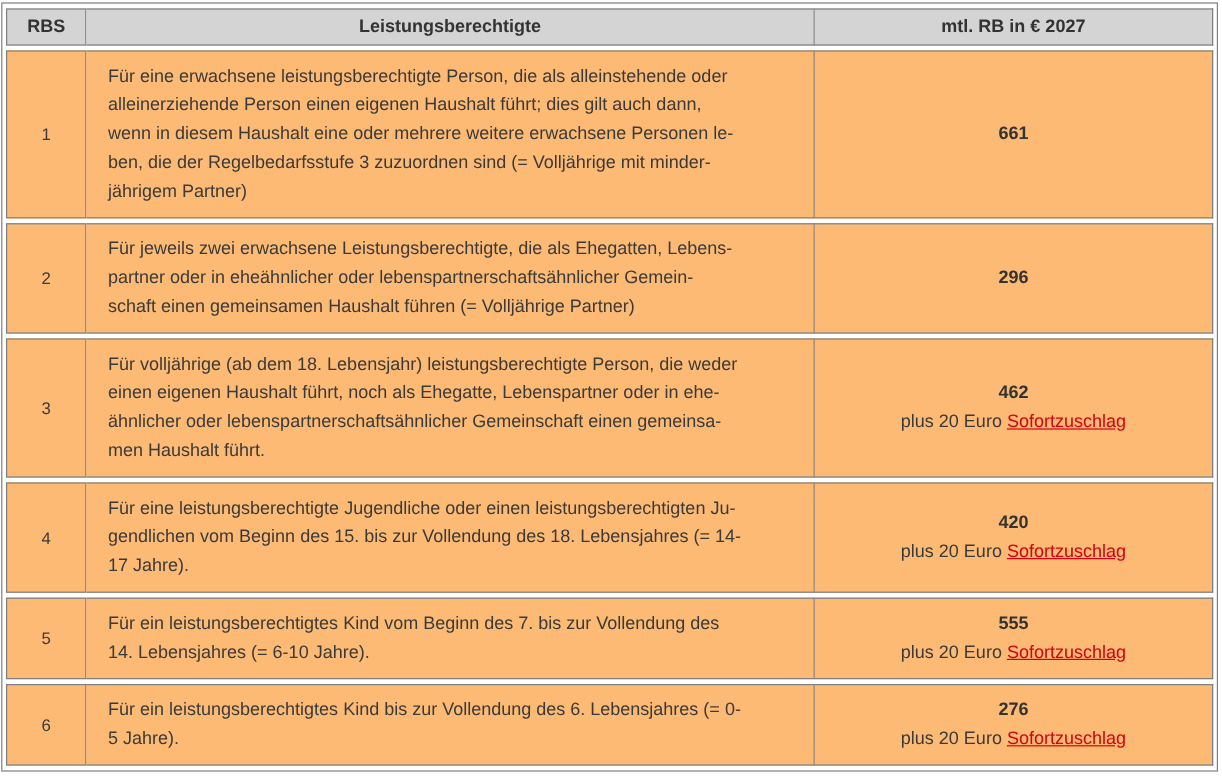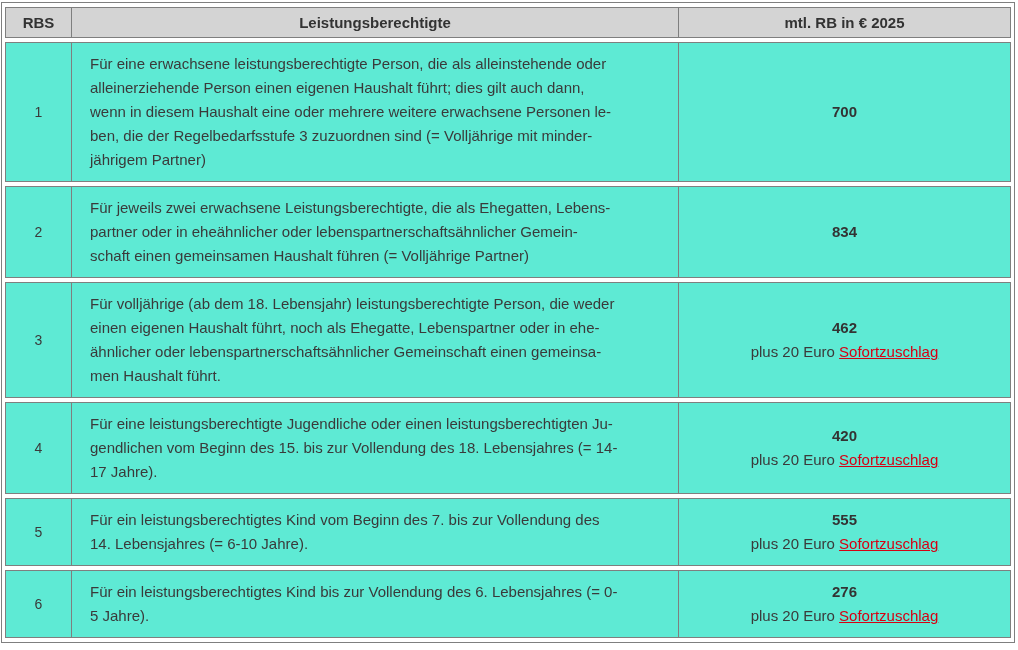--- a/index.html
+++ b/index.html
@@ -32,21 +32,21 @@
     color: #333333;
     text-align: center;
     padding: 6px 8px;
   }
   th:first-child { border-left: 1px solid #7f7f7f; }
   td {
     border: 1px solid #7f7f7f;
     border-left: none;
     vertical-align: middle;
     font-size: 15px;
-    background: #5eead4;
+    background: #fdba74;
   }
   td:first-child { border-left: 1px solid #7f7f7f; }
   col.c-rbs { width: 67px; }
   col.c-val { width: 332px; }
   td.rbs-cell {
     text-align: center;
     font-size: 14px;
     color: #3a3a3a;
   }
   td.desc-cell {
@@ -78,48 +78,48 @@
   <table class="rb-table">
     <colgroup>
       <col class="c-rbs">
       <col class="c-desc">
       <col class="c-val">
     </colgroup>
     <thead>
       <tr>
         <th>RBS</th>
         <th>Leistungsberechtigte</th>
-        <th>mtl. RB in € 2025</th>
+        <th>mtl. RB in € 2027</th>
       </tr>
     </thead>
     <tbody>
 
       <tr>
         <td class="rbs-cell">1</td>
         <td class="desc-cell">
           <span class="desc-text">Für eine erwachsene leistungsberechtigte Person, die als alleinstehende oder
 alleinerziehende Person einen eigenen Haushalt führt; dies gilt auch dann,
 wenn in diesem Haushalt eine oder mehrere weitere erwachsene Personen le-
 ben, die der Regelbedarfsstufe 3 zuzuordnen sind (= Volljährige mit minder-
 jährigem Partner)</span>
         </td>
         <td class="val-cell">
-          <div class="amount">700</div>
+          <div class="amount">661</div>
         </td>
       </tr>
 
       <tr>
         <td class="rbs-cell">2</td>
         <td class="desc-cell">
           <span class="desc-text">Für jeweils zwei erwachsene Leistungsberechtigte, die als Ehegatten, Lebens-
 partner oder in eheähnlicher oder lebenspartnerschaftsähnlicher Gemein-
 schaft einen gemeinsamen Haushalt führen (= Volljährige Partner)</span>
         </td>
         <td class="val-cell">
-          <div class="amount">834</div>
+          <div class="amount">296</div>
         </td>
       </tr>
 
       <tr>
         <td class="rbs-cell">3</td>
         <td class="desc-cell">
           <span class="desc-text">Für volljährige (ab dem 18. Lebensjahr) leistungsberechtigte Person, die weder
 einen eigenen Haushalt führt, noch als Ehegatte, Lebenspartner oder in ehe-
 ähnlicher oder lebenspartnerschaftsähnlicher Gemeinschaft einen gemeinsa-
 men Haushalt führt.</span>

